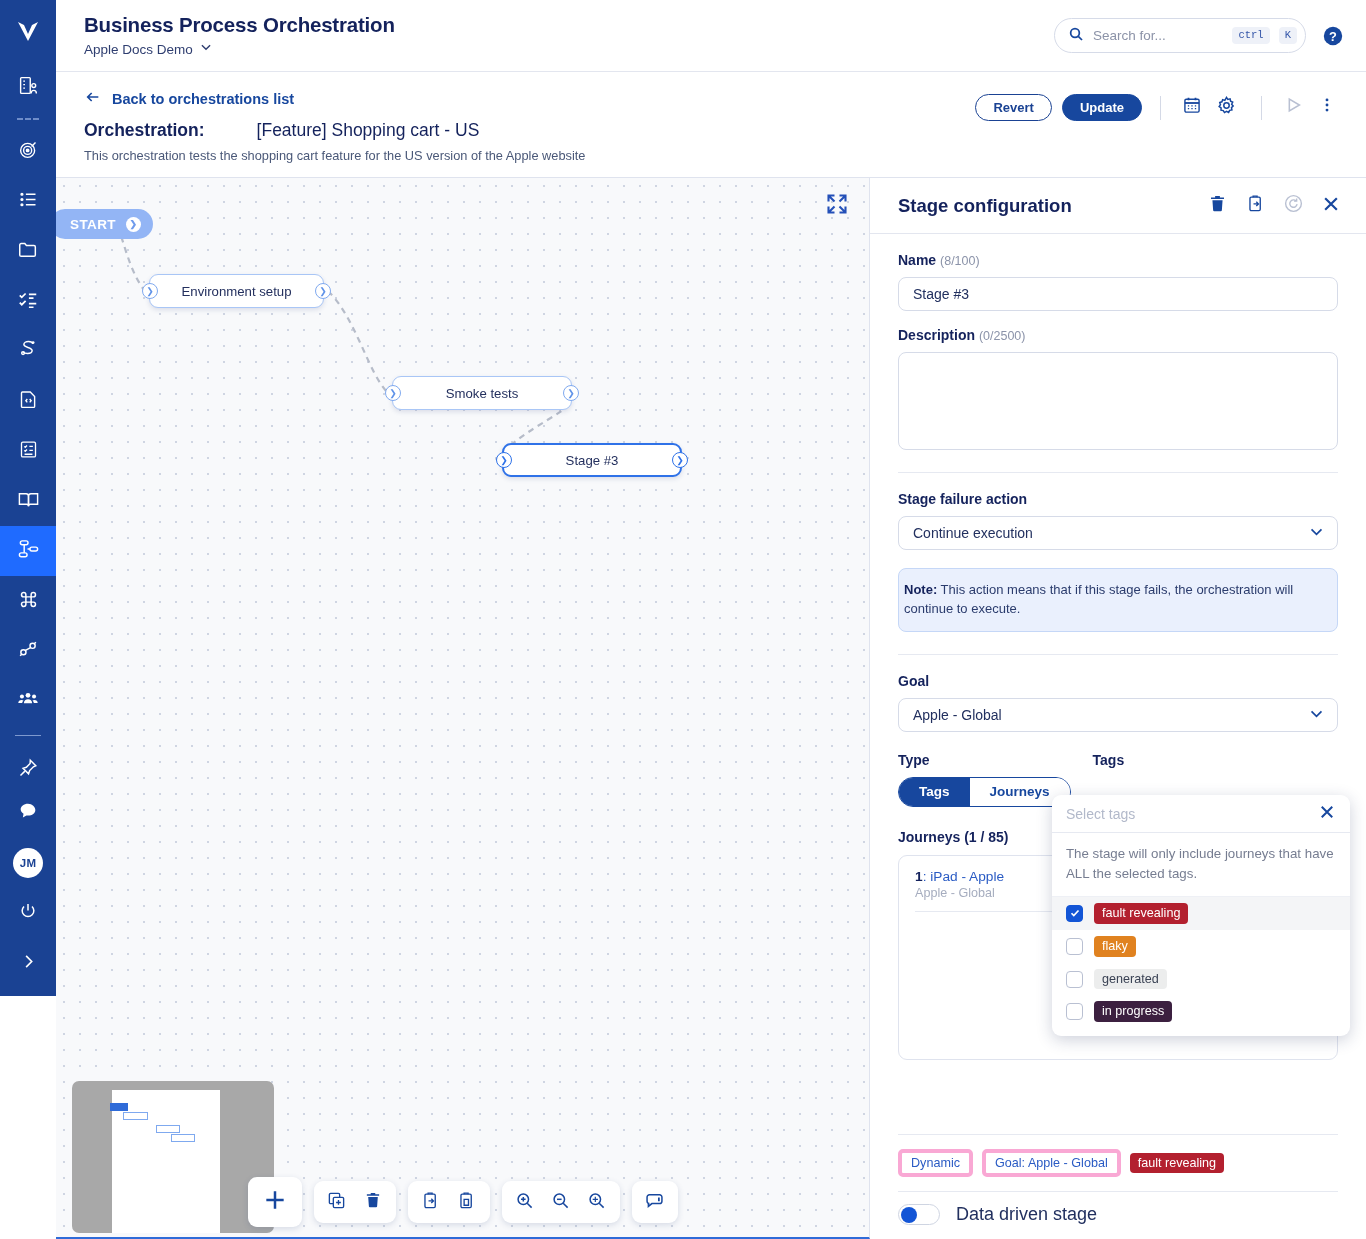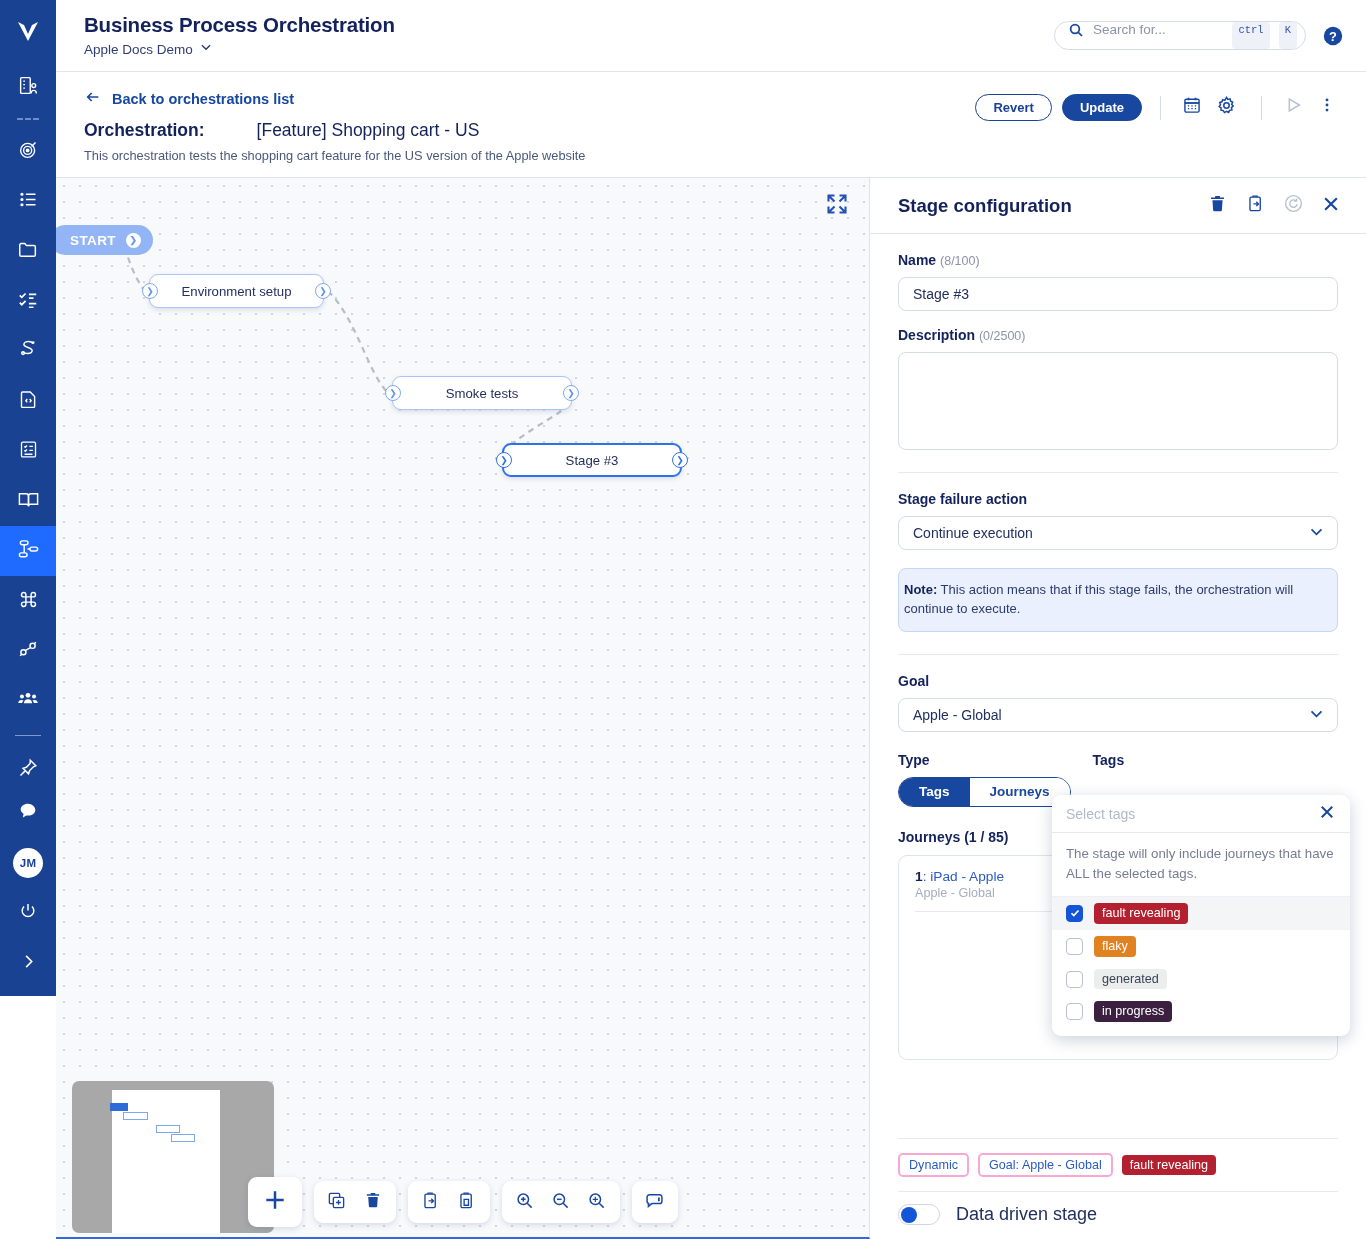--- a/index.html
+++ b/index.html
@@ -41,21 +41,21 @@
   
   .topbar {
     height: 72px; flex: 0 0 72px; display: flex; align-items: center;
     padding: 0 22px 0 28px; border-bottom: 1px solid #e3e6ef; background: #fff;
   }
   .topbar-titles { flex: 1 1 auto; }
   .app-title { font-size: 20.5px; font-weight: 700; color: #14225c; letter-spacing: -.2px; }
   .workspace { display: flex; align-items: center; gap: 6px; margin-top: 3px; cursor: pointer; }
   .workspace-name { font-size: 13.5px; color: #2f3e70; }
   .searchbox {
-    display: flex; gap: 9px; width: 252px; height: 29px;
+    display: flex; align-items: center; gap: 9px; width: 252px; height: 35px;
     border: 1px solid #d6dbe8; border-radius: 18px; padding: 0 8px 0 13px; background: #fff;
   }
   .search-ph { flex: 1 1 auto; font-size: 13.5px; color: #8c93a8; }
   .kbd {
     font-family: "Liberation Mono", monospace; font-size: 10.5px; color: #3355a8;
     background: #eef1f8; border-radius: 4px; padding: 3px 6px; line-height: 1;
   }
   .help-btn { margin-left: 16px; width: 22px; height: 22px; cursor: pointer; }
 
   
@@ -195,21 +195,21 @@
   .tag-opt.sel { background: #f4f5f7; }
   .cb { width: 17px; height: 17px; border-radius: 4px; border: 1.4px solid #b9c0d2; background: #fff;
         display: flex; align-items: center; justify-content: center; flex: 0 0 17px; }
   .cb.on { background: #1355d6; border-color: #1355d6; }
   .chip { border-radius: 4px; font-size: 12.6px; padding: 3px 8px; line-height: 1.18; color: #fff; }
 
   
   .panel-foot { flex: 0 0 auto; padding: 0 28px 14px 28px; }
   .foot-hr { height: 1px; background: #e6e9f1; margin-bottom: 14px; }
   .chips-row { display: flex; align-items: center; gap: 9px; margin-bottom: 14px; flex-wrap: wrap; }
-  .chip-outline { border: 2px solid #f9a8d4; color: #2a5bc4; background:#fff; border-radius: 5px;
+  .chip-outline { border: 4px solid #f9a8d4; color: #2a5bc4; background:#fff; border-radius: 5px;
                   font-size: 12.6px; padding: 3px 9px; }
   .toggle-row { display: flex; align-items: center; gap: 16px; padding-top: 12px; border-top: 1px solid #e6e9f1; }
   .toggle { width: 42px; height: 21px; border-radius: 11px; border: 1px solid #cfd5e2; background: #fff;
             position: relative; cursor: pointer; }
   .toggle .knob { position: absolute; left: 2px; top: 2px; width: 16px; height: 16px;
                   border-radius: 50%; background: #1355d6; }
   .toggle-label { font-size: 18px; color: #22305f; }
 </style>
 </head>
 <body>
@@ -492,21 +492,21 @@
             </svg>
           </span>
         </div>
 
         <svg style="position:absolute;left:0;top:0;width:814px;height:1050px;pointer-events:none">
           <path d="M62 48 C72 80, 76 95, 88 112" stroke="#b6bcc9" stroke-width="2.2" fill="none" stroke-dasharray="6 5"></path>
           <path d="M272 113 C300 140, 312 195, 332 215" stroke="#b6bcc9" stroke-width="2.2" fill="none" stroke-dasharray="6 5"></path>
           <path d="M516 216 C524 232, 470 246, 440 282" stroke="#b6bcc9" stroke-width="2.2" fill="none" stroke-dasharray="6 5"></path>
         </svg>
 
-        <div class="start-node" style="left:-6px; top:47px;">
+        <div class="start-node" style="left:-6px; top:31px;">
           <span>START</span>
           <span class="start-port">❯</span>
         </div>
 
         <div class="node plain" style="left:93px; top:96px; width:175px;">
           <span class="port left">❯</span>
           <span>Environment setup</span>
           <span class="port right">❯</span>
         </div>
 

